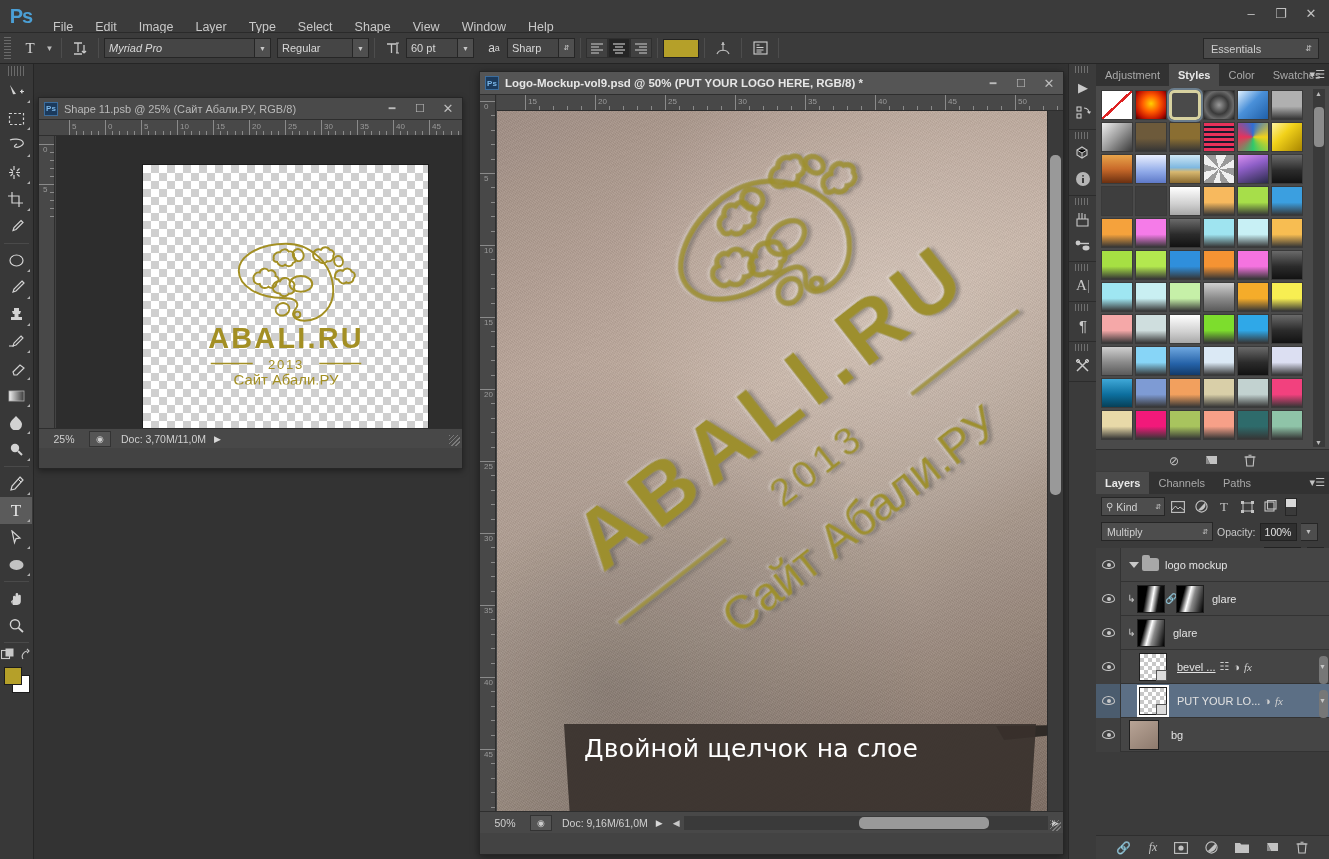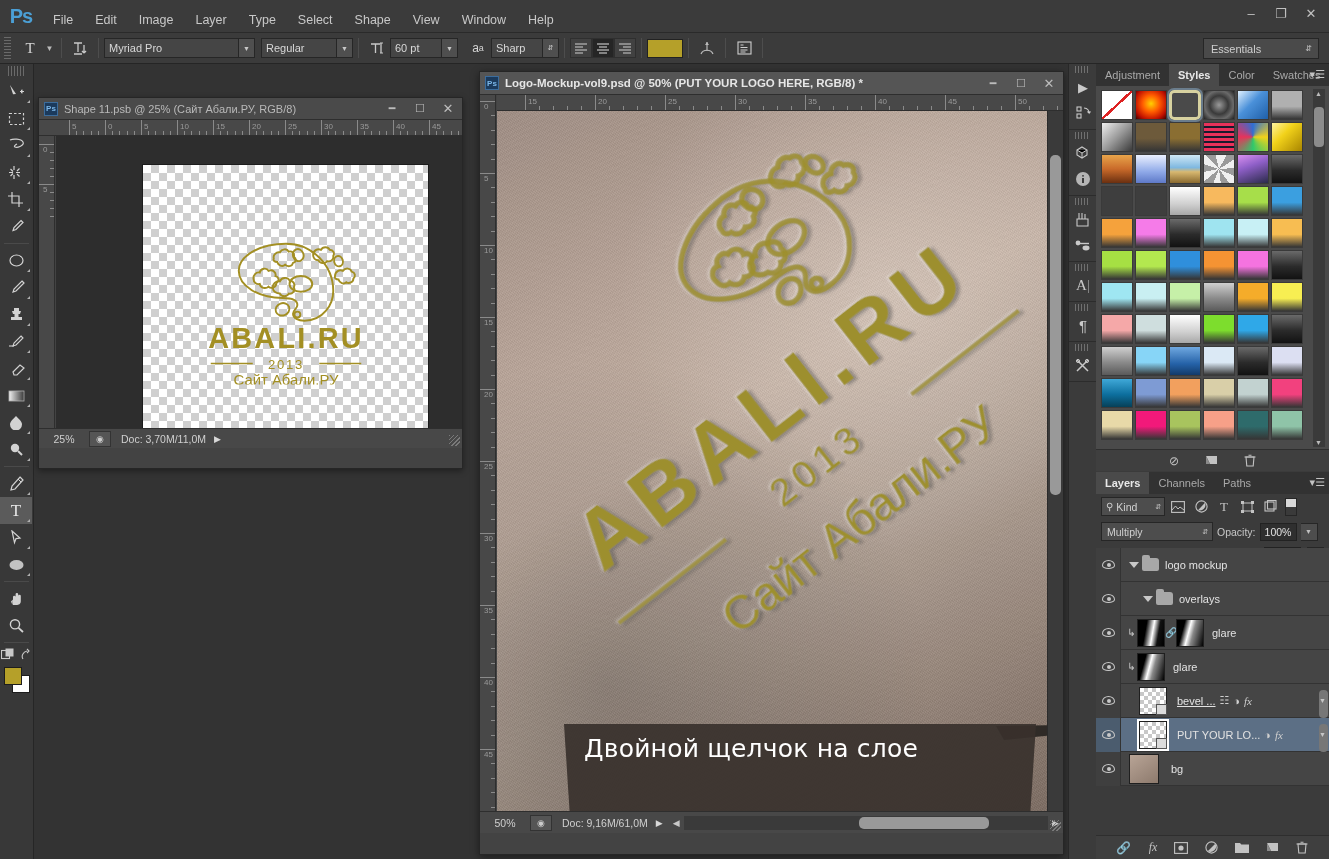--- a/index.html
+++ b/index.html
@@ -5,21 +5,21 @@
   * { box-sizing: border-box; margin:0; padding:0; }
   html,body { width:1329px; height:859px; overflow:hidden; background:#2b2b2b;
     font-family:"Liberation Sans", sans-serif; }
   body { position:relative; }
 
   
   #menubar { position:absolute; left:0; top:0; width:1329px; height:33px;
     background:#3b3b3b; border-bottom:1px solid #2a2a2a; display:flex; align-items:center; }
   #ps-logo { width:42px; height:33px; display:flex; align-items:center; justify-content:center;
     color:#4b9fd5; font-size:20px; font-weight:bold; letter-spacing:-1px; }
-  .menu-item { padding:4px 11px; height:33px; line-height:33px; color:#c8c8c8; font-size:12.5px; cursor:default; }
+  .menu-item { padding:11px 11px; height:33px; line-height:33px; color:#c8c8c8; font-size:12.5px; cursor:default; }
   #winbtns { position:absolute; right:4px; top:2px; display:flex; gap:2px; }
   .winbtn { width:28px; height:22px; display:flex; align-items:center; justify-content:center;
     color:#c0c0c0; font-size:13px; }
 
   
   #optionsbar { position:absolute; left:0; top:33px; width:1329px; height:31px;
     background:#3b3b3b; border-bottom:1px solid #252525; display:flex; align-items:center; padding-left:4px; }
   .grip { width:7px; height:22px; background:
     repeating-linear-gradient(to bottom,#6a6a6a 0 1px,transparent 1px 3px); margin-right:6px; }
   .ob-tool { width:26px; height:22px; display:flex; align-items:center; justify-content:center;
@@ -243,21 +243,21 @@
   <div class="grip"></div>
   <div class="ob-tool" style="font-family:'Liberation Serif',serif;">T</div>
   <div class="ob-caret">▼</div>
   <div class="ob-sep"></div>
   <div class="ob-tool">
     <svg width="17" height="15" viewBox="0 0 17 15">
         <path d="M2 2h8M6 2v9M2 13h8M12 4v8M12 12l-2-2M12 12l2-2" stroke="#c9c9c9" stroke-width="1.3" fill="none"></path>
       </svg>
   </div>
   <div class="ob-sep"></div>
-  <div class="ob-field" style="width:135px;">Myriad Pro</div>
+  <div class="ob-field" style="width:151px;font-style:italic;">Myriad Pro</div>
   <div class="ob-drop">▼</div>
   <div style="width:6px"></div>
   <div class="ob-field" style="width:76px;">Regular</div>
   <div class="ob-drop">▼</div>
   <div class="ob-sep"></div>
   <div class="ob-tool">
     <svg width="15" height="14" viewBox="0 0 15 14">
         <path d="M1 3h9M5.5 3v9M11 2v10" stroke="#c9c9c9" stroke-width="1.3" fill="none"></path>
         <path d="M13 2h-3M13 12h-3" stroke="#c9c9c9" stroke-width="1.1"></path>
       </svg>
@@ -1017,30 +1017,20 @@
         <div class="eye-cell">
             <div class="eye"></div>
           </div>
         <div style="display:flex;align-items:center;padding-left:8px;">
           <span class="disc"></span>
           <span class="folder"></span>
           <span class="layer-name group">logo mockup</span>
         </div>
       </div>
 
-      <div class="layer-row">
-        <div class="eye-cell">
-            <div class="eye"></div>
-          </div>
-        <div style="display:flex;align-items:center;padding-left:22px;">
-          <span class="disc"></span>
-          <span class="folder"></span>
-          <span class="layer-name group">overlays</span>
-        </div>
-      </div>
 
       <div class="layer-row">
         <div class="eye-cell">
             <div class="eye"></div>
           </div>
         <div style="display:flex;align-items:center;padding-left:5px;">
           <span class="clip-arrow">↳</span>
           <span class="thumb gl1"></span>
           <span class="linkico">🔗</span>
           <span class="thumb gl2"></span>

